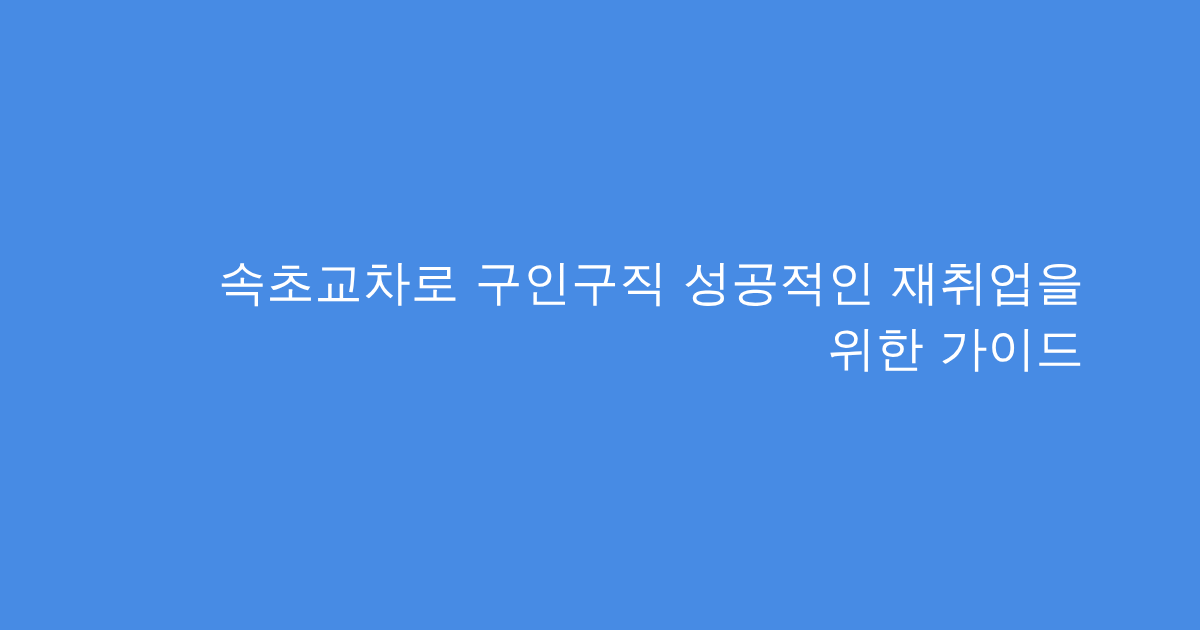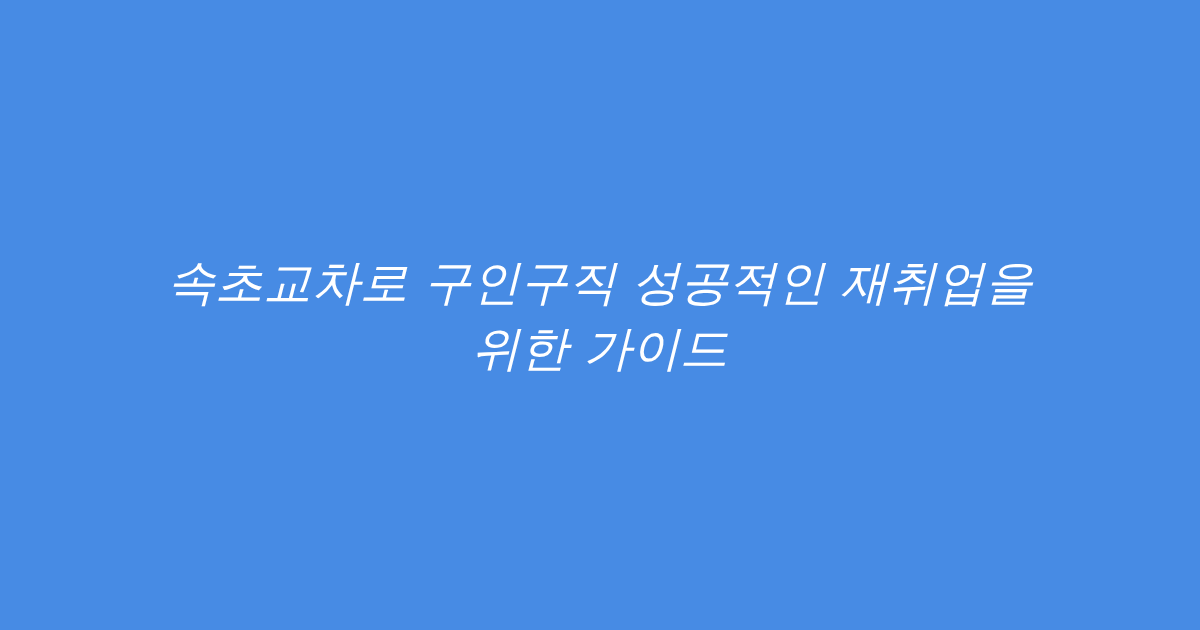--- a/index.html
+++ b/index.html
@@ -24,22 +24,21 @@
     align-items: center;
     justify-content: center;
     background-color: #478be4;
   }
 
   #title-block {
     width: 1000px;
     margin: 16px auto;
     padding: 0 16px;
     box-sizing: border-box;
-    text-align: center;
-    font-style: italic;
+    text-align: right;
   }
 
   #card-title {
     margin: 0;
     padding: 0;
     color: #ffffff;
     font-family: "DejaVu Sans", "Liberation Sans", sans-serif;
     font-size: 48px;
     font-weight: 400;
     line-height: 66px;

